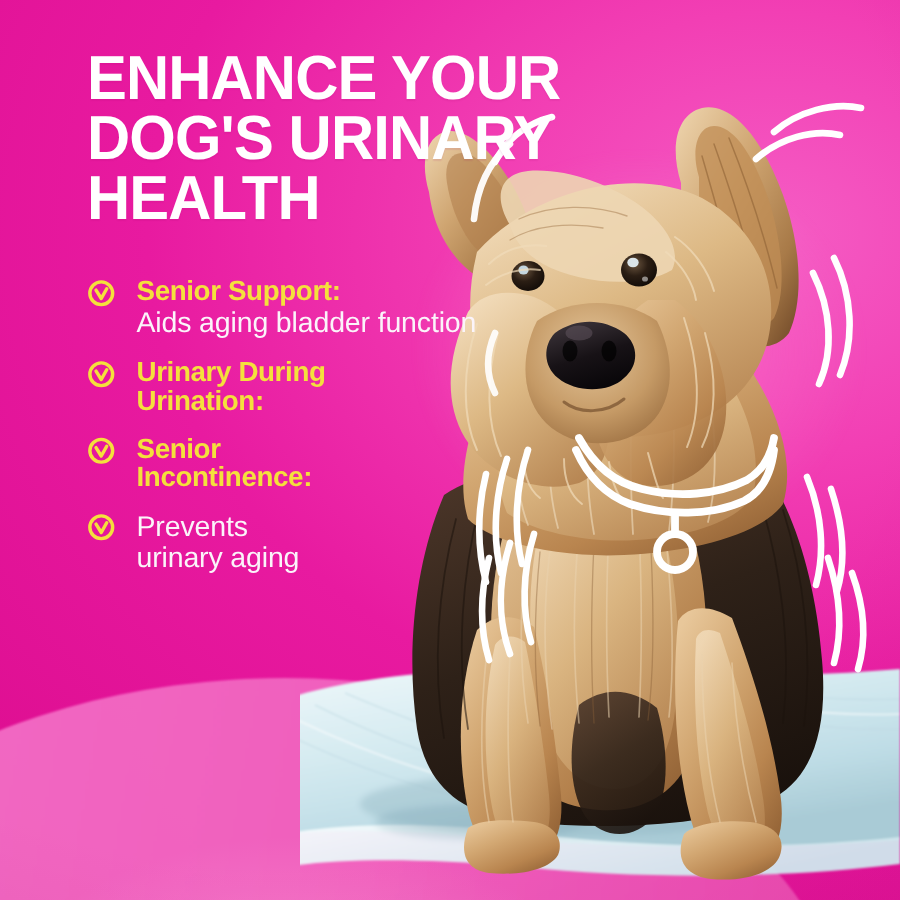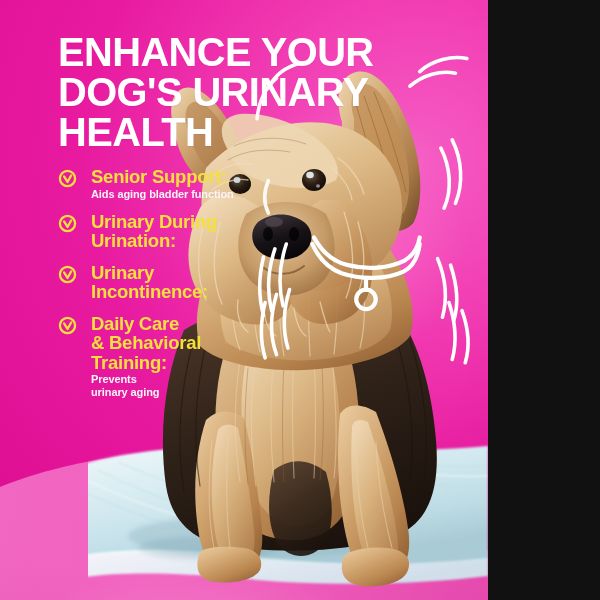--- a/index.html
+++ b/index.html
@@ -5,21 +5,21 @@
 <style>
   html, body {
     margin: 0;
     padding: 0;
     background: #111;
   }
   * { box-sizing: border-box; }
 
   #poster {
     position: relative;
-    width: 488px;
+    width: 600px;
     height: 600px;
     overflow: hidden;
     font-family: "Liberation Sans", sans-serif;
     background: #E8189B;
   }
 
   
   .bg-base {
     position: absolute;
     inset: 0;
@@ -81,21 +81,21 @@
     transform: scaleX(0.96);
     transform-origin: left top;
     text-shadow: 0 1px 1px rgba(170,0,110,0.10);
   }
   .headline .hl-line { display: block; white-space: nowrap; }
 
   
   .bullets {
     position: absolute;
     left: 58px;
-    top: 167px;
+    top: 184px;
     width: 300px;
     z-index: 40;
   }
   .bullet-row {
     position: relative;
     display: flex;
     align-items: flex-start;
     margin-bottom: 12px;
   }
   .bullet-row:last-child { margin-bottom: 0; }
@@ -117,22 +117,22 @@
     color: #F4E03C;
     font-weight: 700;
     font-size: 18.5px;
     line-height: 1.055;
     letter-spacing: -0.25px;
     white-space: pre-line;
   }
   .bullet-desc {
     display: block;
     color: #FBF4FA;
-    font-weight: 700;
-    font-size: 11px;
+    font-weight: 400;
+    font-size: 19px;
     line-height: 1.12;
     letter-spacing: -0.1px;
     margin-top: 1px;
     white-space: pre-line;
   }
 
   
   .photo {
     position: absolute;
     right: 0;
@@ -439,36 +439,33 @@
     </div>
 
     <div class="bullet-row">
       <span class="check-badge">
         <svg viewBox="0 0 24 24">
           <circle cx="12" cy="12" r="9.6" fill="none" stroke="#F4E03C" stroke-width="2.9"></circle>
           <path d="M7.6 9.4 L12 16.4 L16.6 8.2" fill="none" stroke="#F4E03C" stroke-width="2.9" stroke-linecap="round" stroke-linejoin="round"></path>
         </svg>
       </span>
       <span class="bullet-text">
-        <span class="bullet-title">Urinary
+        <span class="bullet-title">Senior
 Incontinence:</span>
       </span>
     </div>
 
     <div class="bullet-row">
       <span class="check-badge">
         <svg viewBox="0 0 24 24">
           <circle cx="12" cy="12" r="9.6" fill="none" stroke="#F4E03C" stroke-width="2.9"></circle>
           <path d="M7.6 9.4 L12 16.4 L16.6 8.2" fill="none" stroke="#F4E03C" stroke-width="2.9" stroke-linecap="round" stroke-linejoin="round"></path>
         </svg>
       </span>
       <span class="bullet-text">
-        <span class="bullet-title">Daily Care
-&amp; Behavioral
-Training:</span>
         <span class="bullet-desc">Prevents
 urinary aging</span>
       </span>
     </div>
 
   </div>
 
 </div>
 
 </body></html>

